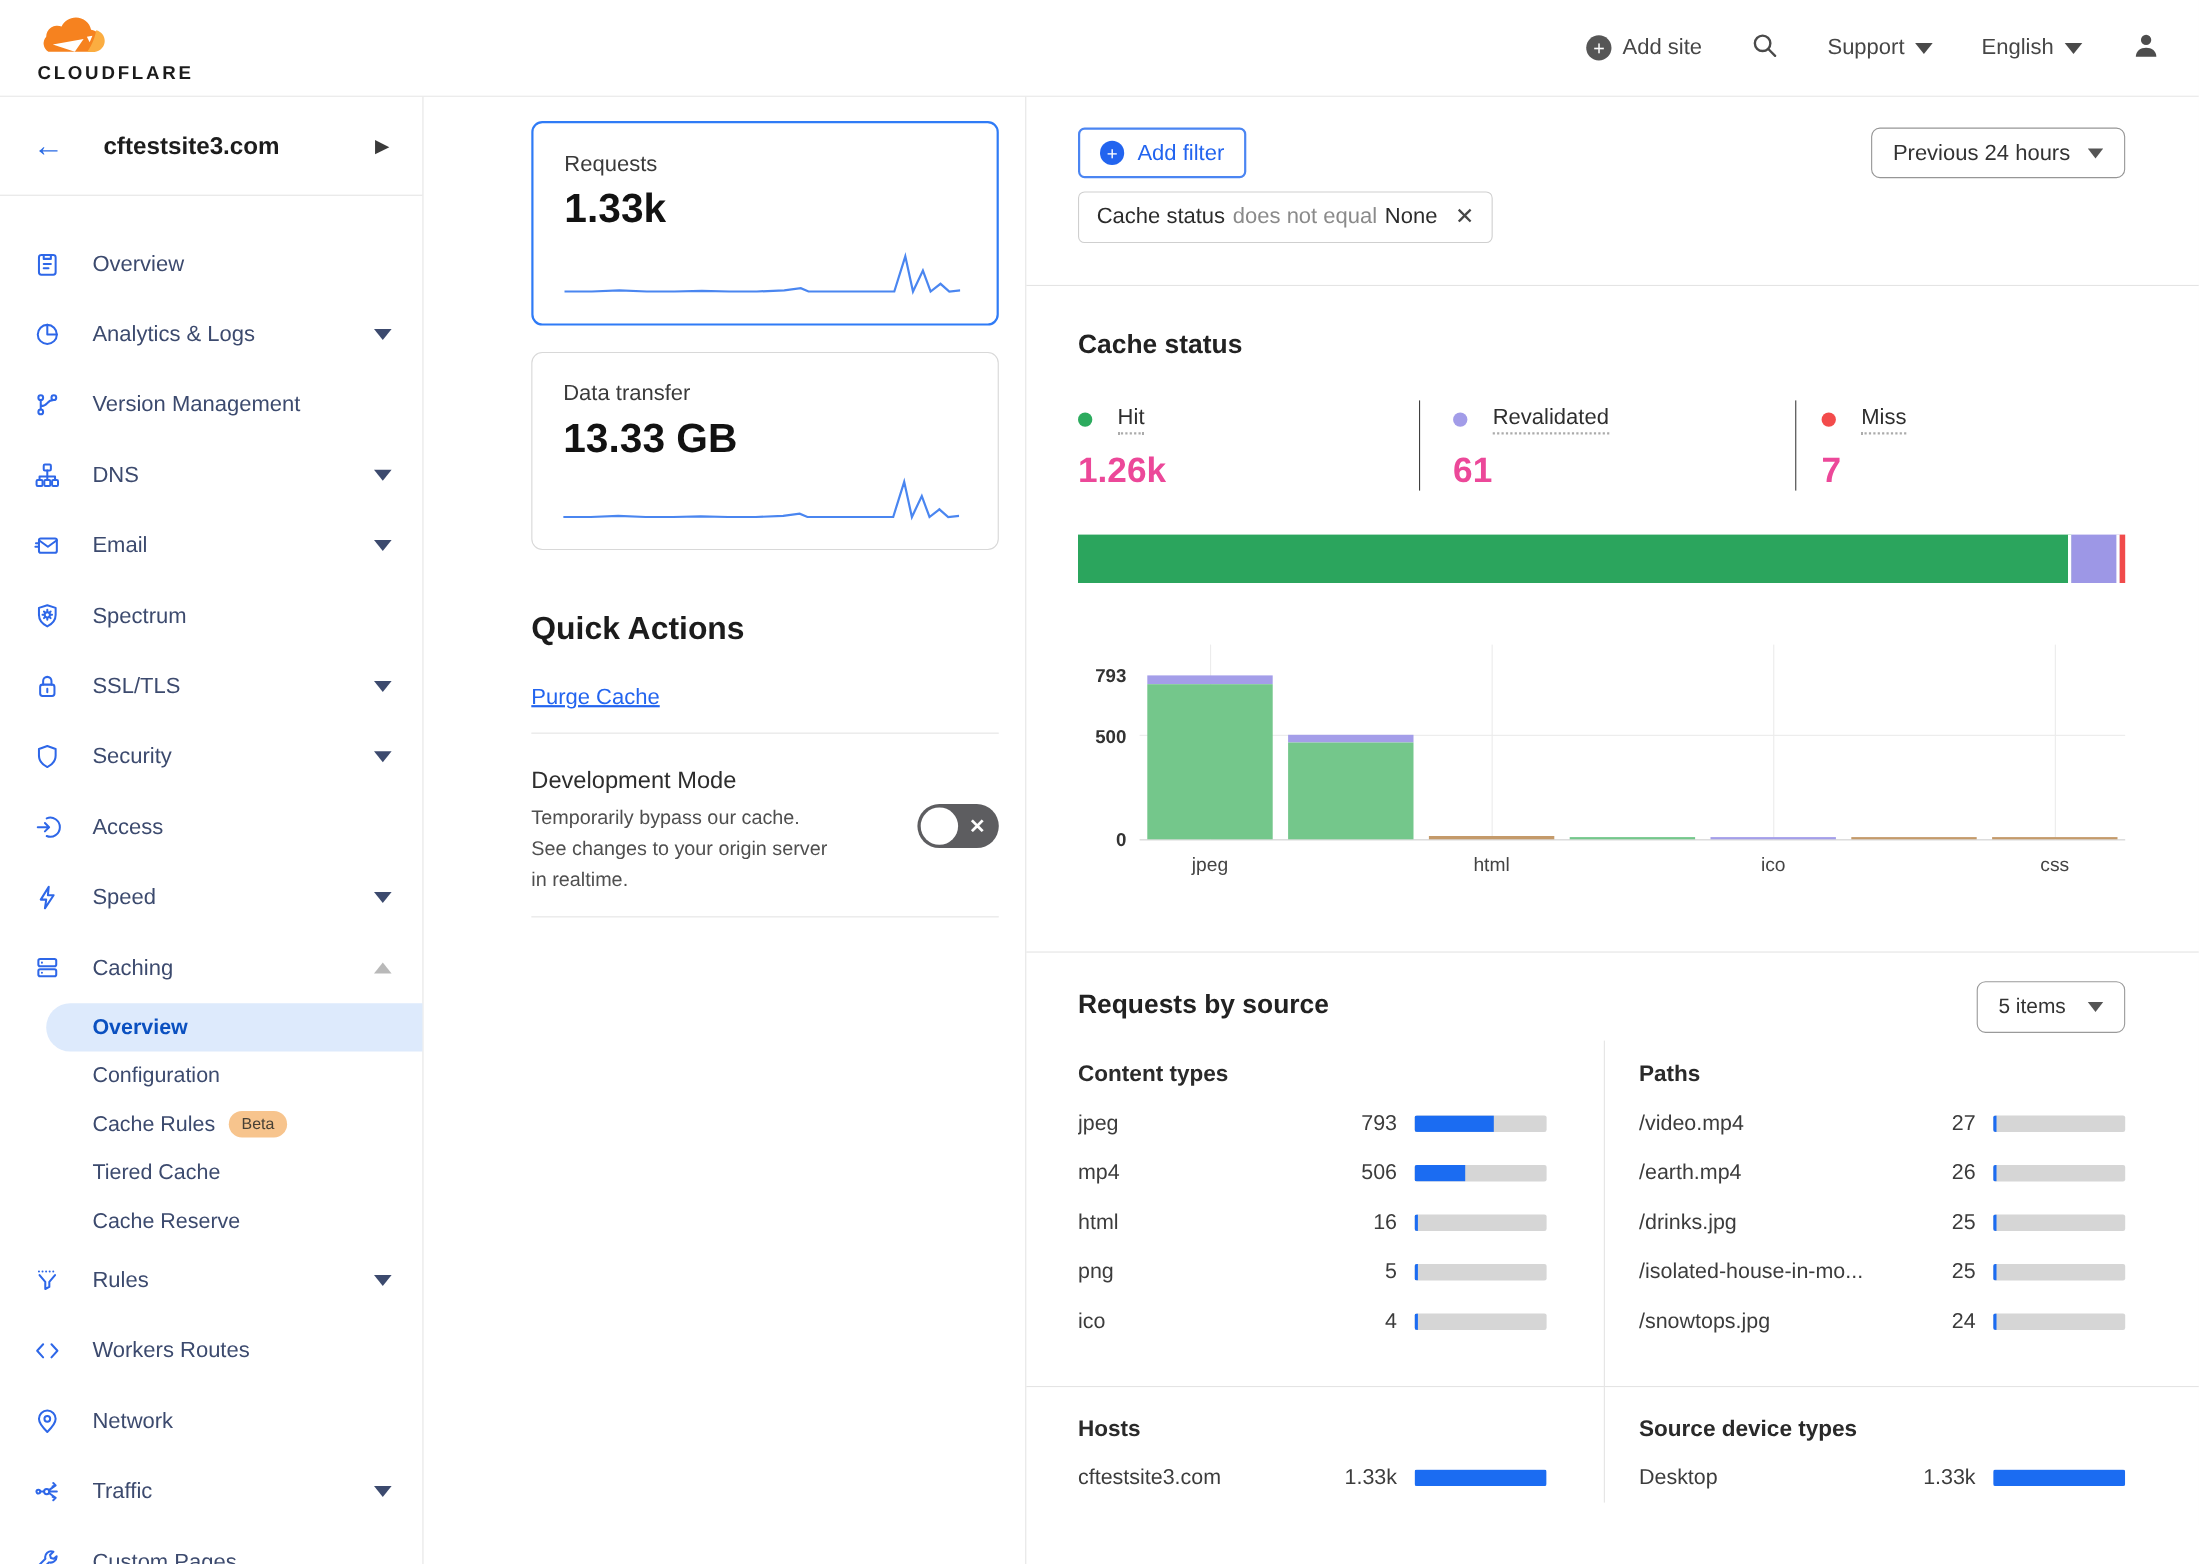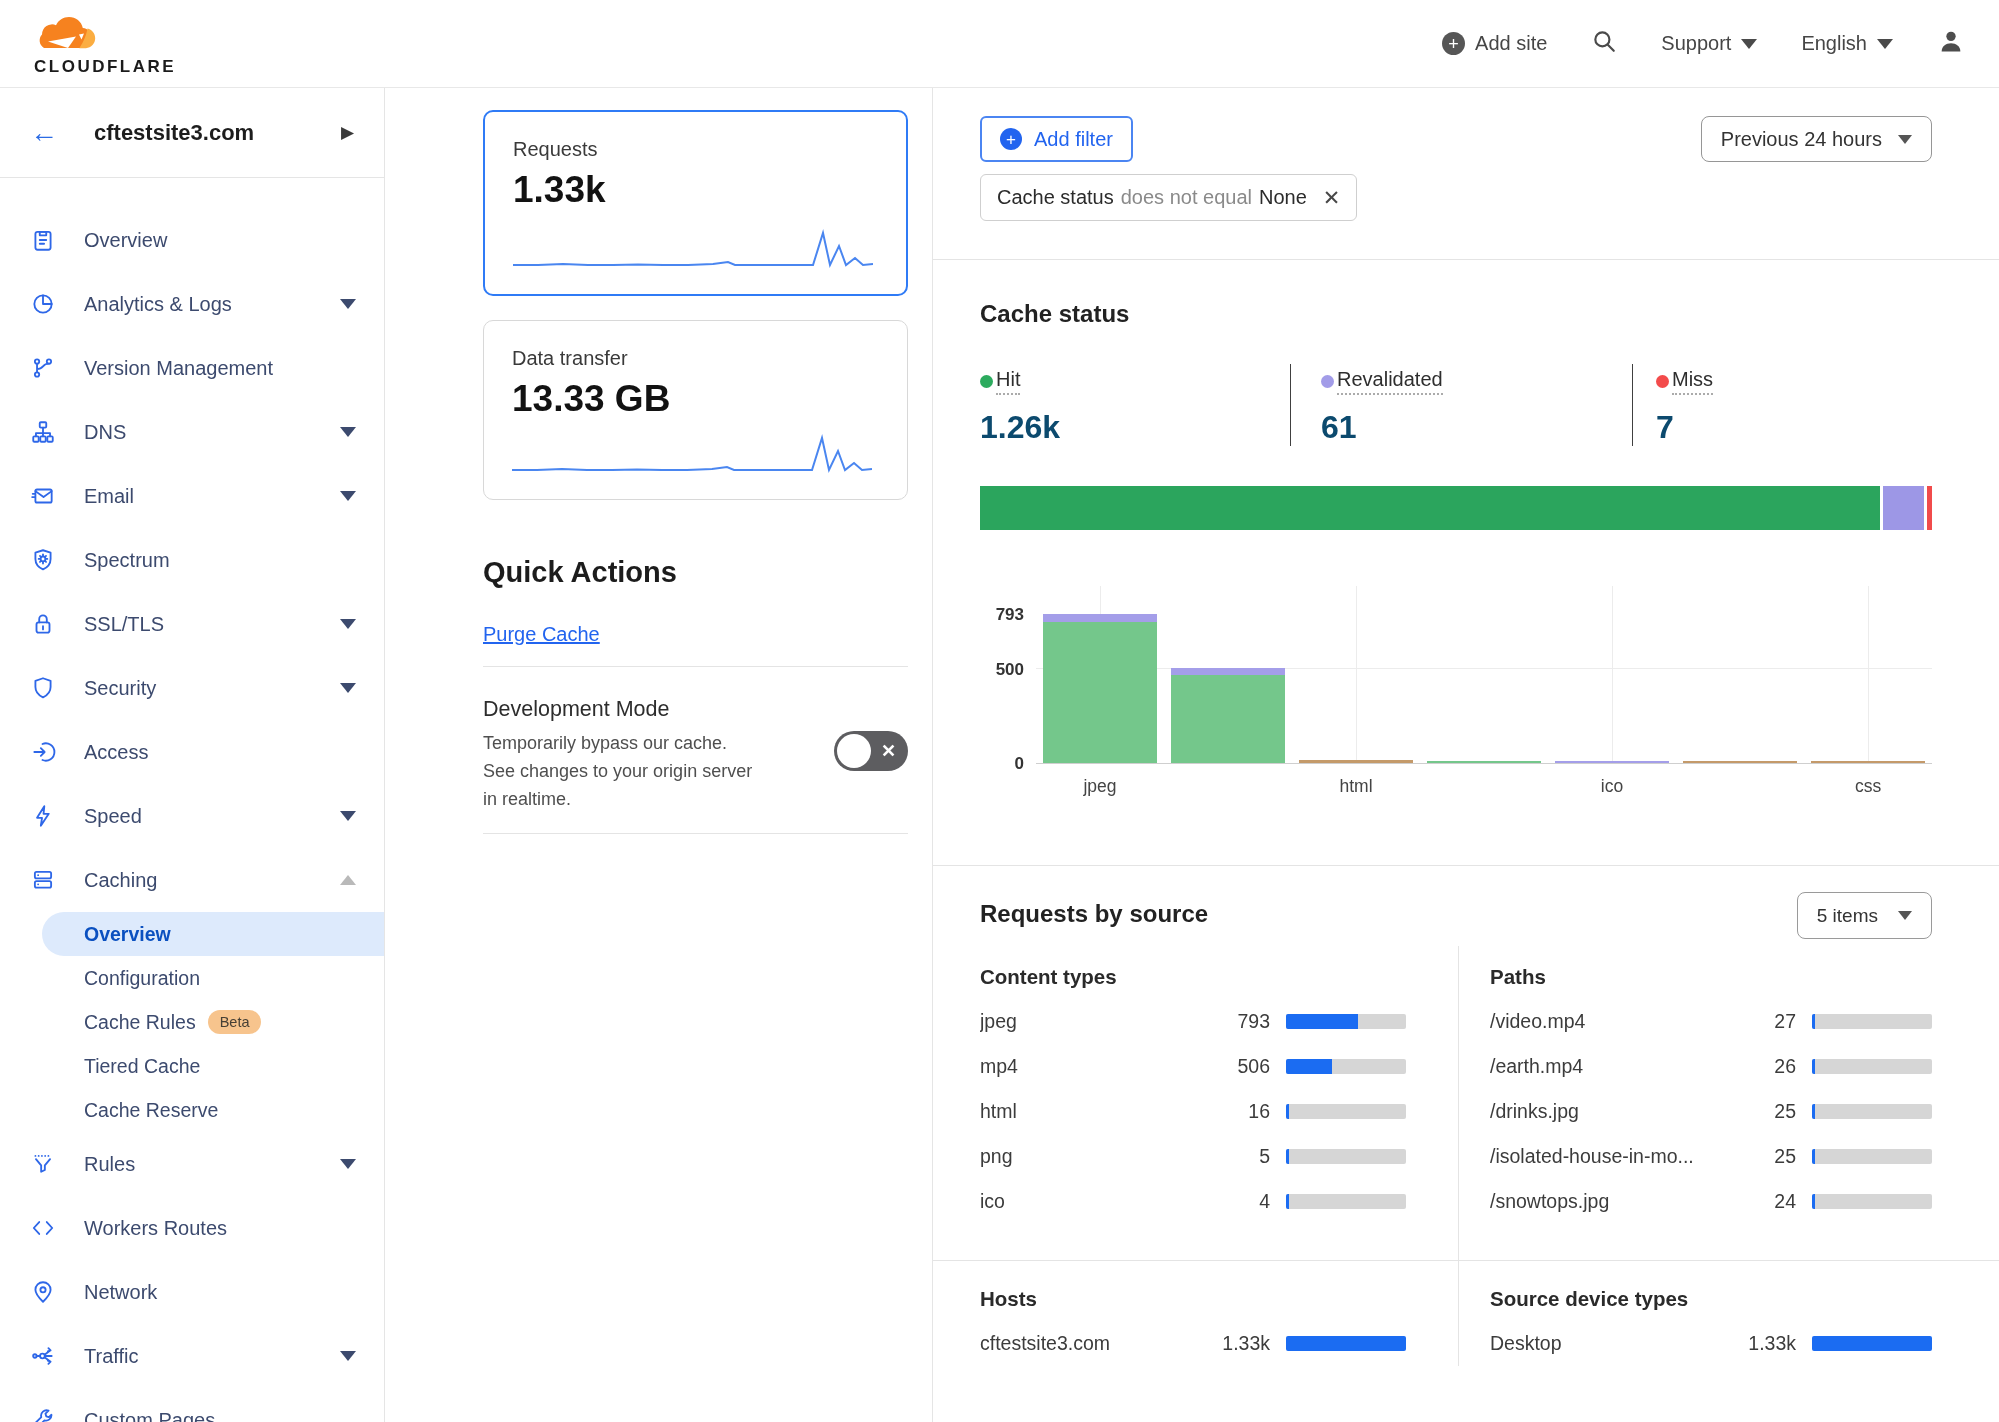--- a/index.html
+++ b/index.html
@@ -73,24 +73,24 @@
 .tr-caret { width:0; height:0; border-left:7px solid transparent; border-right:7px solid transparent; border-top:9px solid #555; }
 .divider { border:none; border-top:1px solid #e4e4e4; margin-top:38px; }
 .section { padding:0 67px 0 47px; }
 .sec-title { font-size:24px; font-weight:bold; color:#222; }
 
 
 .stats { display:grid; grid-template-columns:310px 342px 1fr; margin-top:36px; }
 .stat { padding-top:4px; }
 .stat + .stat { border-left:1px solid #404040; }
 .stats .stat:nth-child(2){ padding-left:30px; } .stats .stat:nth-child(3){ padding-left:23px; }
-.stat-top { display:flex; align-items:center; gap:3px; }
+.stat-top { display:flex; align-items:center; gap:23px; }
 .dot { width:13px; height:13px; border-radius:50%; }
 .stat-label { font-size:20px; color:#2e2e2e; border-bottom:2px dotted #ababab; padding-bottom:2px; cursor:pointer; }
-.stat-value { font-size:32px; font-weight:bold; color:#0c4a6e; margin-top:14px; }
+.stat-value { font-size:32px; font-weight:bold; color:#ec4899; margin-top:14px; }
 .stackbar { margin-top:40px; height:44px; display:flex; width:952px; }
 .stackbar .seg { height:100%; }
 .chart { margin-top:56px; position:relative; padding-left:56px; width:952px; }
 .plot { position:relative; width:896px; height:178px; border-bottom:1px solid #cfcfcf; }
 .gridv { position:absolute; top:0; bottom:0; width:1px; background:#ececec; }
 .gridh { position:absolute; left:0; right:0; height:1px; background:#ececec; }
 .bar { position:absolute; bottom:0; width:114px; display:flex; flex-direction:column-reverse; }
 .bar .bs { width:100%; }
 .ylab { position:absolute; right:100%; margin-right:12px; transform:translateY(-50%); font-size:17px; font-weight:600; color:#333; white-space:nowrap; }
 .xlabs { display:flex; width:896px; margin-top:12px; }

